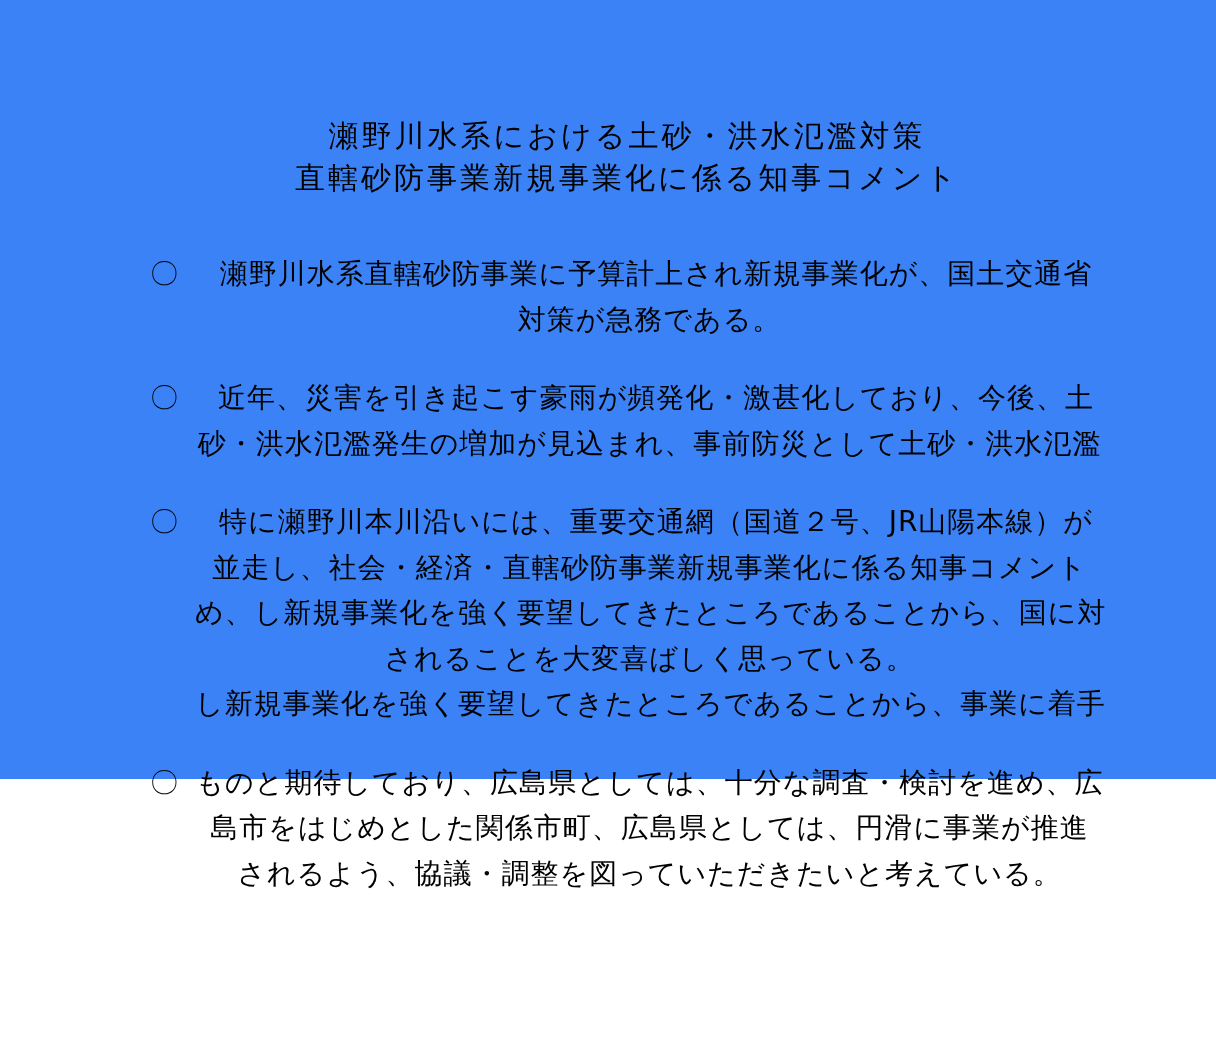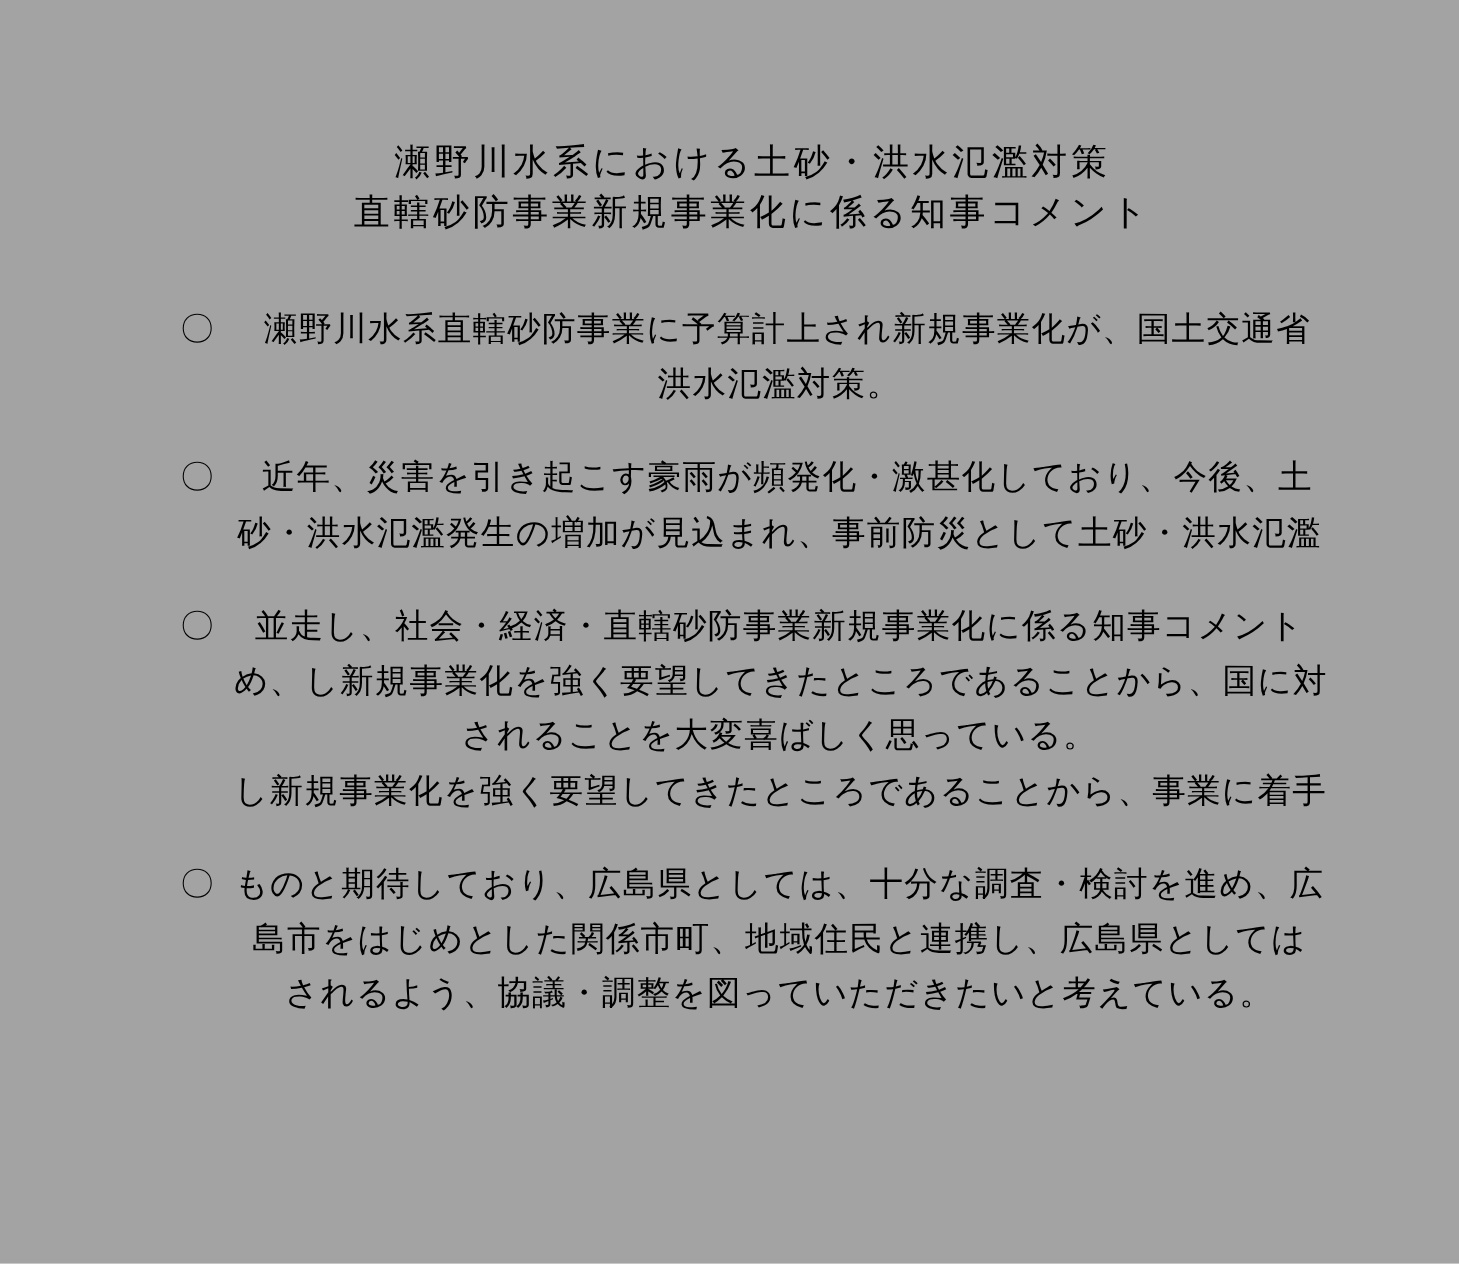--- a/index.html
+++ b/index.html
@@ -10,23 +10,23 @@
   body {
     width: 1216px;
     height: 1063px;
     overflow: hidden;
     color: #000000;
     font-family: "DejaVu Sans", sans-serif;
   }
   .page {
     box-sizing: border-box;
     width: 1216px;
-    height: 1053px;
+    height: 779px;
     padding: 115px 112px 0 150px;
-    background: #a3a3a3;
+    background: #3b82f6;
   }
   .title-block {
     text-align: center;
     font-size: 30px;
     font-weight: 500;
     letter-spacing: 3px;
     line-height: 42px;
   }
   .title-line {
     white-space: nowrap;
@@ -68,45 +68,46 @@
     <div class="title-line">瀬野川水系における土砂・洪水氾濫対策</div>
     <div class="title-line">直轄砂防事業新規事業化に係る知事コメント</div>
   </div>
 
   <div class="bullets">
 
     <div class="bullet">
       <span class="marker">〇</span>
       <div class="bullet-lines">
         <div class="line first-line">瀬野川水系直轄砂防事業に予算計上され新規事業化が、国土交通省</div>
-        <div class="line">洪水氾濫対策。</div>
+        <div class="line">対策が急務である。</div>
       </div>
     </div>
 
     <div class="bullet">
       <span class="marker">〇</span>
       <div class="bullet-lines">
         <div class="line first-line">近年、災害を引き起こす豪雨が頻発化・激甚化しており、今後、土</div>
         <div class="line">砂・洪水氾濫発生の増加が見込まれ、事前防災として土砂・洪水氾濫</div>
       </div>
     </div>
 
     <div class="bullet">
       <span class="marker">〇</span>
       <div class="bullet-lines">
+        <div class="line first-line">特に瀬野川本川沿いには、重要交通網（国道２号、JR山陽本線）が</div>
         <div class="line">並走し、社会・経済・直轄砂防事業新規事業化に係る知事コメント</div>
         <div class="line">め、し新規事業化を強く要望してきたところであることから、国に対</div>
         <div class="line">されることを大変喜ばしく思っている。</div>
         <div class="line">し新規事業化を強く要望してきたところであることから、事業に着手</div>
       </div>
     </div>
 
     <div class="bullet">
       <span class="marker">〇</span>
       <div class="bullet-lines">
         <div class="line">ものと期待しており、広島県としては、十分な調査・検討を進め、広</div>
-        <div class="line">島市をはじめとした関係市町、地域住民と連携し、広島県としては</div>
+        <div class="line">島市をはじめとした関係市町、広島県としては、円滑に事業が推進</div>
         <div class="line">されるよう、協議・調整を図っていただきたいと考えている。</div>
       </div>
     </div>
 
   </div>
 </div>
 
 </body></html>

